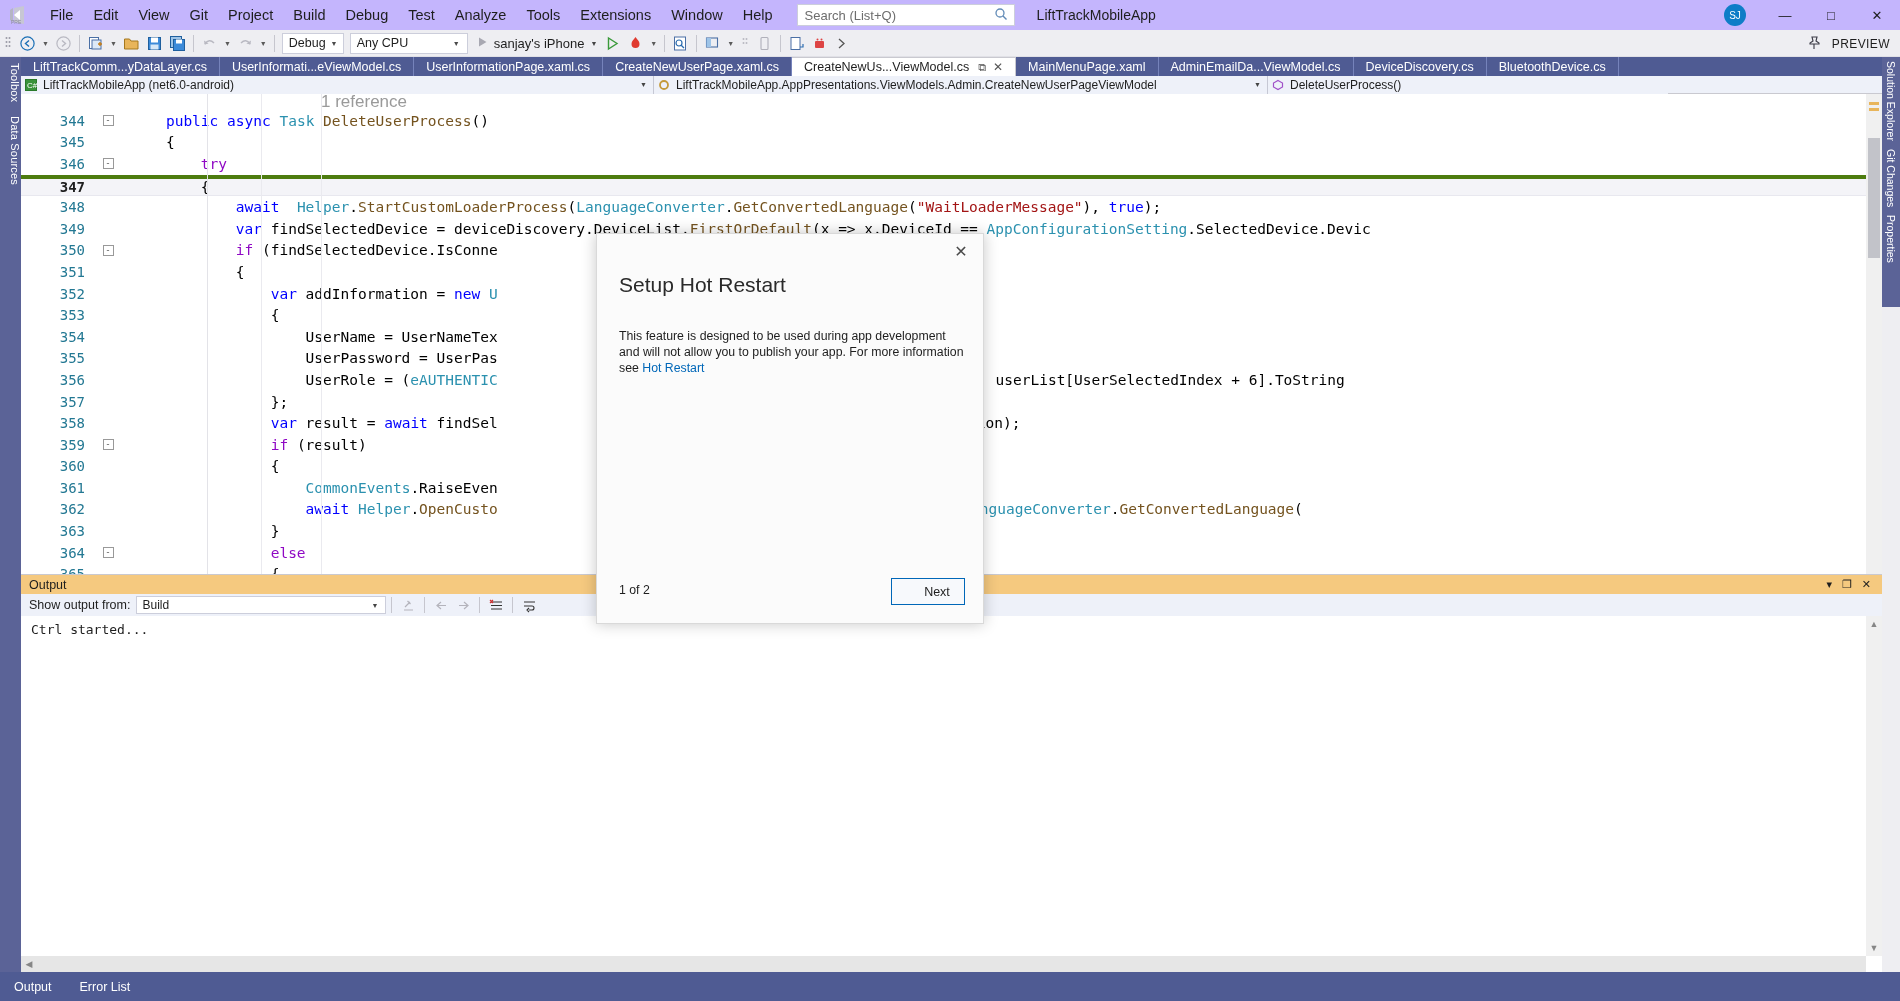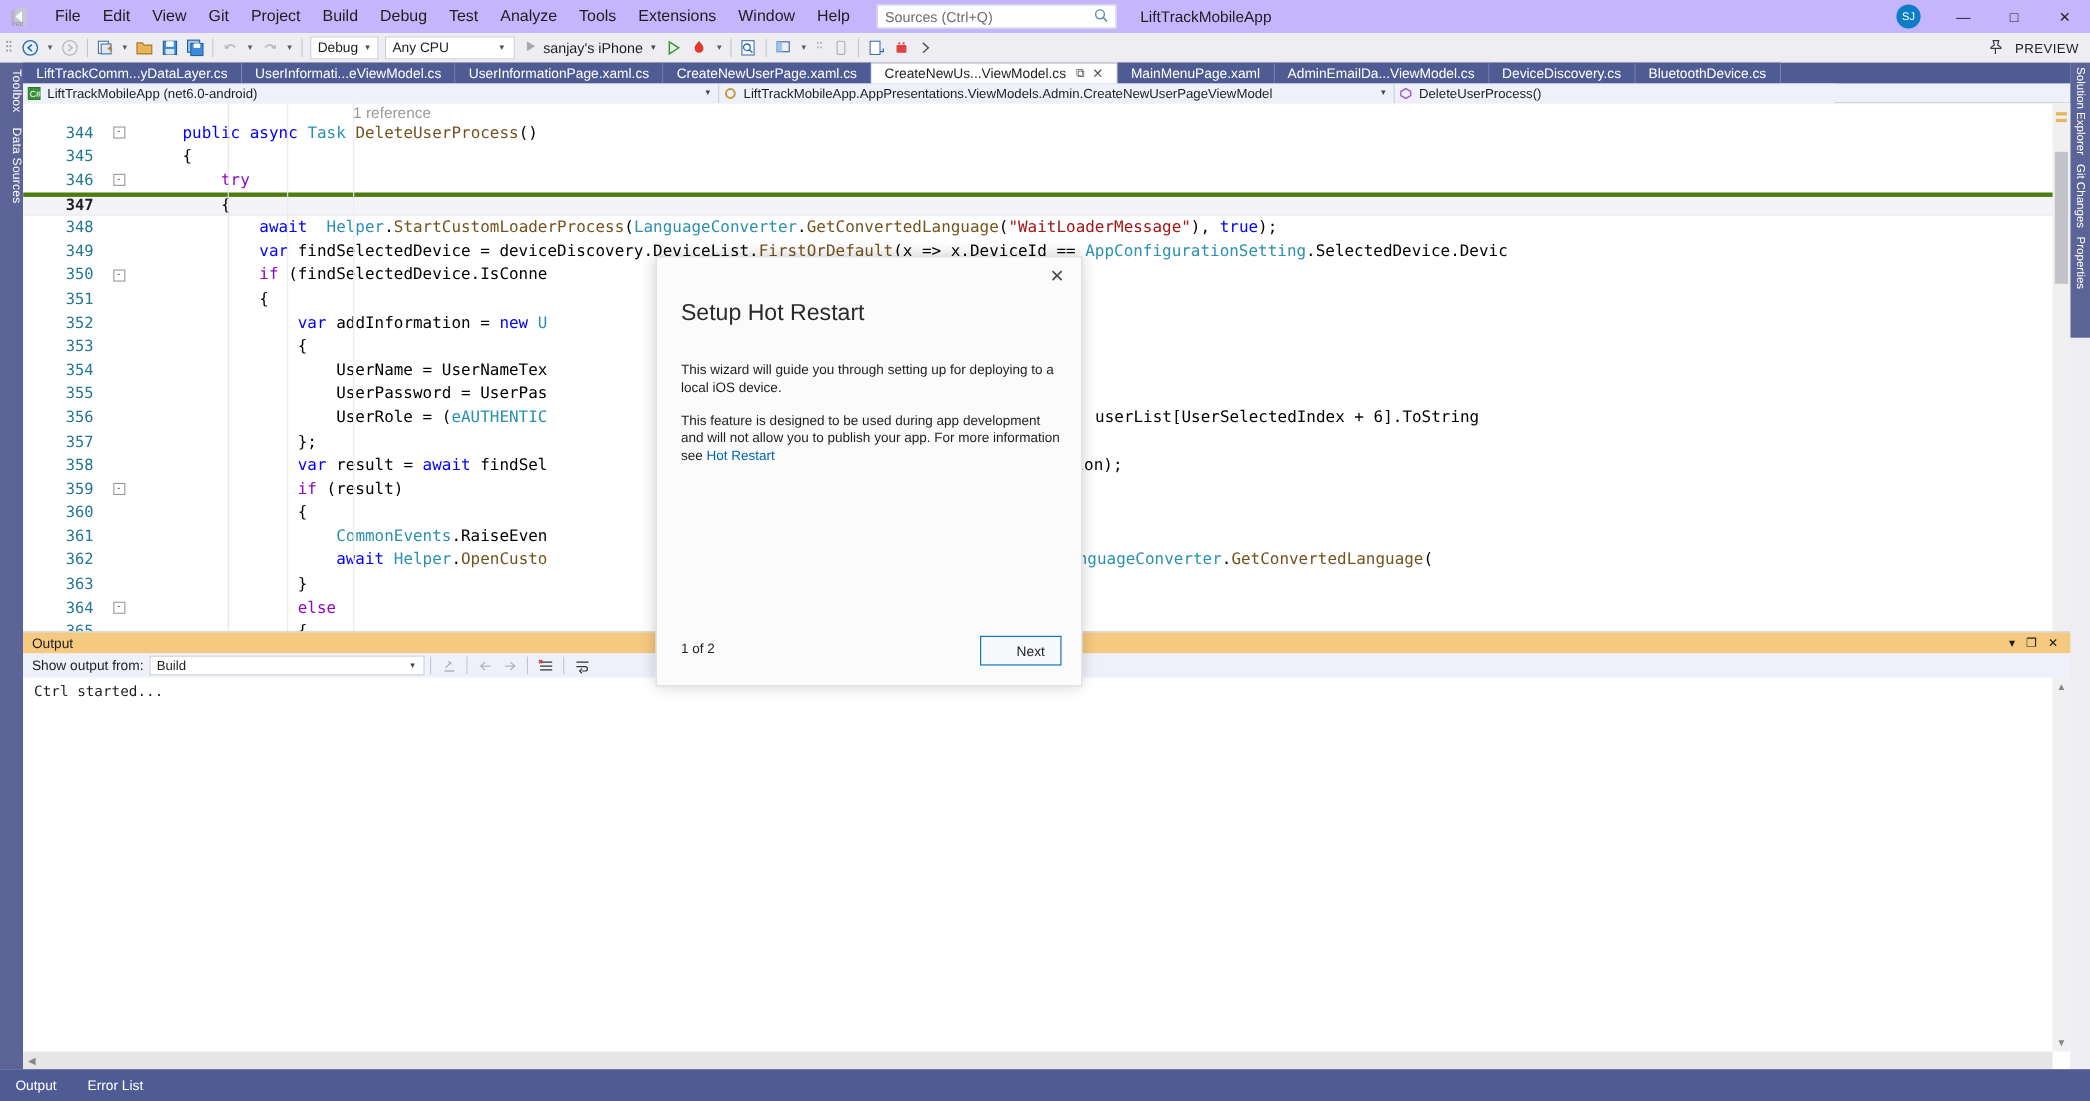--- a/index.html
+++ b/index.html
@@ -146,21 +146,21 @@
   }
   .code-text { padding-left: 12px; position: relative; }
 
   .k { color: #0000ff; }        
   .kp { color: #8f08c4; }       
   .t  { color: #2b91af; }       
   .m  { color: #74531f; }       
   .s  { color: #a31515; }       
   .e  { color: #2b91af; }       
   .p  { color: #000000; }       
-  .ref { color: #9a9a9a; font-size: 14px; font-family: "Liberation Sans", sans-serif; }
+  .ref { color: #9a9a9a; font-size: 17px; font-family: "Liberation Sans", sans-serif; }
 
   
   .ed-vscroll {
     position: absolute; top: 94px; right: 18px; width: 16px; height: 480px;
     background: #f0f0f0;
   }
   .ed-vthumb { position: absolute; top: 44px; left: 2px; width: 12px; height: 120px; background: #c2c3c9; }
   .ed-mark { position: absolute; left: 3px; width: 10px; height: 3px; background: #e8b55b; }
 
   
@@ -268,21 +268,21 @@
       <div class="menu-item">Debug</div>
       <div class="menu-item">Test</div>
       <div class="menu-item">Analyze</div>
       <div class="menu-item">Tools</div>
       <div class="menu-item">Extensions</div>
       <div class="menu-item">Window</div>
       <div class="menu-item">Help</div>
     </div>
 
     <div class="search-box">
-      <span class="sb-text">Sources (Ctrl+Q)</span>
+      <span class="sb-text">Search (List+Q)</span>
       <span class="search-icon">
         <svg width="14" height="14" viewBox="0 0 14 14">
           <circle cx="6" cy="6" r="4" fill="none" stroke="#3a6ea5" stroke-width="1.3"></circle>
           <line x1="9" y1="9" x2="12.5" y2="12.5" stroke="#3a6ea5" stroke-width="1.4"></line>
         </svg>
       </span>
     </div>
 
     <div class="proj-name">LiftTrackMobileApp</div>
 
@@ -741,21 +741,20 @@
 
   <div class="bottom-tabs">
     <span class="bt-item">Output</span>
     <span class="bt-item">Error List</span>
   </div>
 
   <div class="dlg-shadow">
     <div class="dlg-close">✕</div>
     <div class="dlg-title">Setup Hot Restart</div>
     <div class="dlg-body">
-      <p>This wizard will guide you through setting up for deploying to a local iOS device.</p>
       <p><span>This feature is designed to be used during app development and will not allow you to publish your app. For more information see </span><a href="#" class="dlg-link">Hot Restart</a></p>
     </div>
     <div class="dlg-footer">
       <span class="dlg-page">1 of 2</span>
       <button class="dlg-next">Next</button>
     </div>
   </div>
 
 </div>
 

